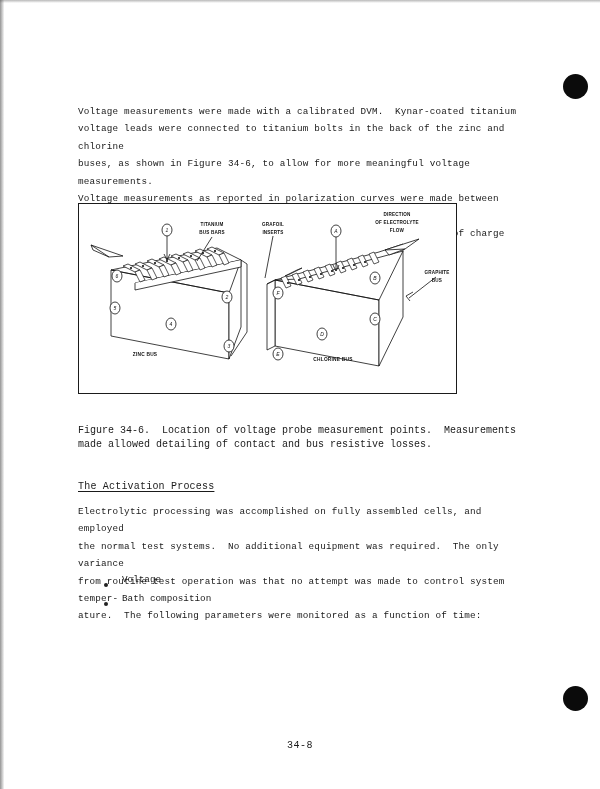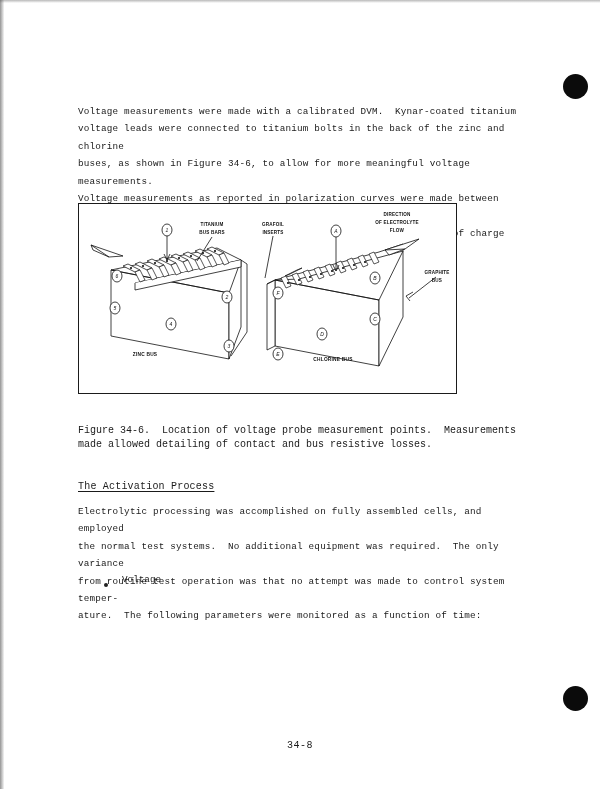--- a/index.html
+++ b/index.html
@@ -338,17 +338,21 @@
   <div class="body-text" id="activation-paragraph">Electrolytic processing was accomplished on fully assembled cells, and employed
 the normal test systems.  No additional equipment was required.  The only variance
 from routine test operation was that no attempt was made to control system temper-
 ature.  The following parameters were monitored as a function of time:</div>
 
   <ul class="bullet-list">
     <li>
       <span class="bullet-dot"></span>
       <span>Voltage</span>
     </li>
+    <li>
+      <span class="bullet-dot"></span>
+      <span>Bath composition</span>
+    </li>
   </ul>
 
   <div class="page-number">34-8</div>
 
 </div>
 
 </body></html>

